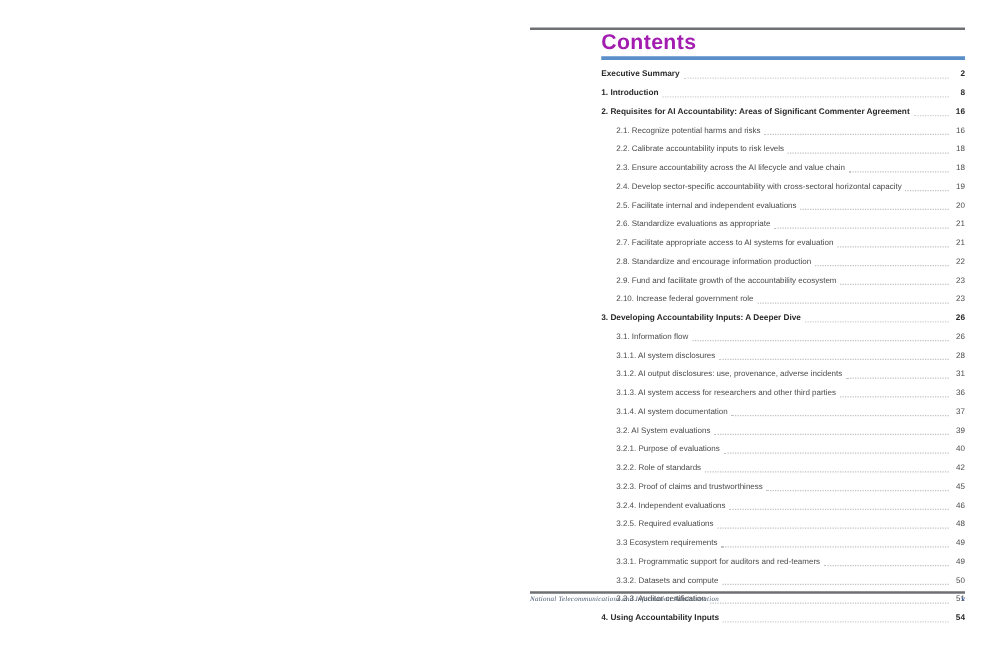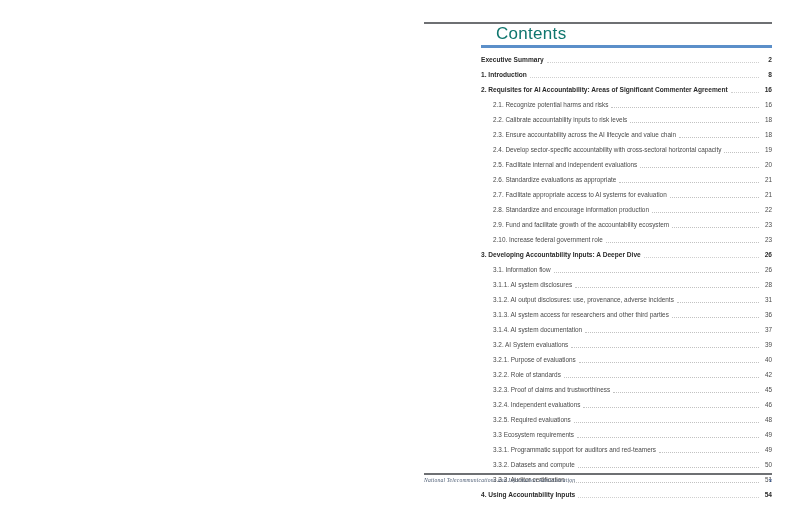--- a/index.html
+++ b/index.html
@@ -36,26 +36,26 @@
     position: absolute;
     left: 0;
     top: 22px;
     width: 348px;
     height: 2px;
     background: #6e7073;
   }
 
   .page-title {
     position: absolute;
-    left: 72px;
+    left: 57px;
     top: 24px;
     font-size: 17px;
-    font-weight: normal;
+    font-weight: bold;
     letter-spacing: 0.3px;
-    color: #0f766e;
+    color: #a21caf;
     line-height: 20px;
   }
 
   .title-rule {
     position: absolute;
     left: 57px;
     top: 45px;
     width: 291px;
     height: 3px;
     background: #5b8fc9;

